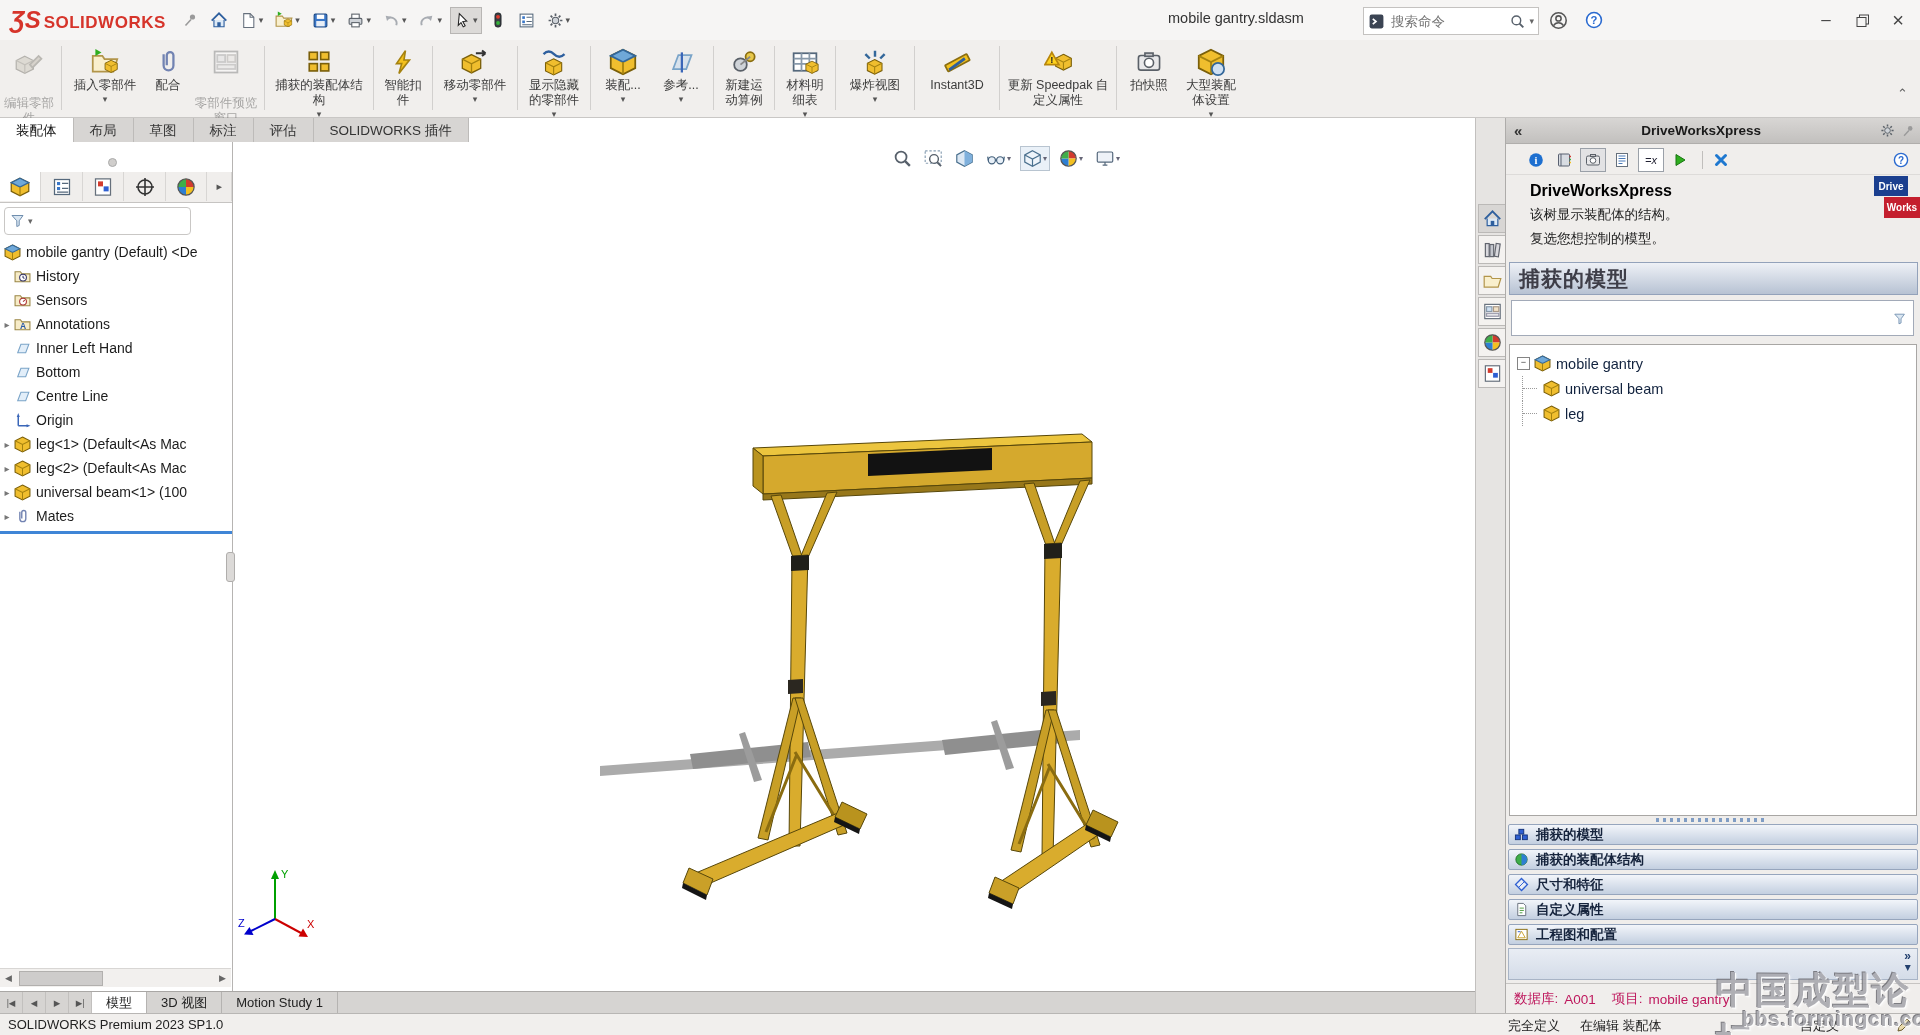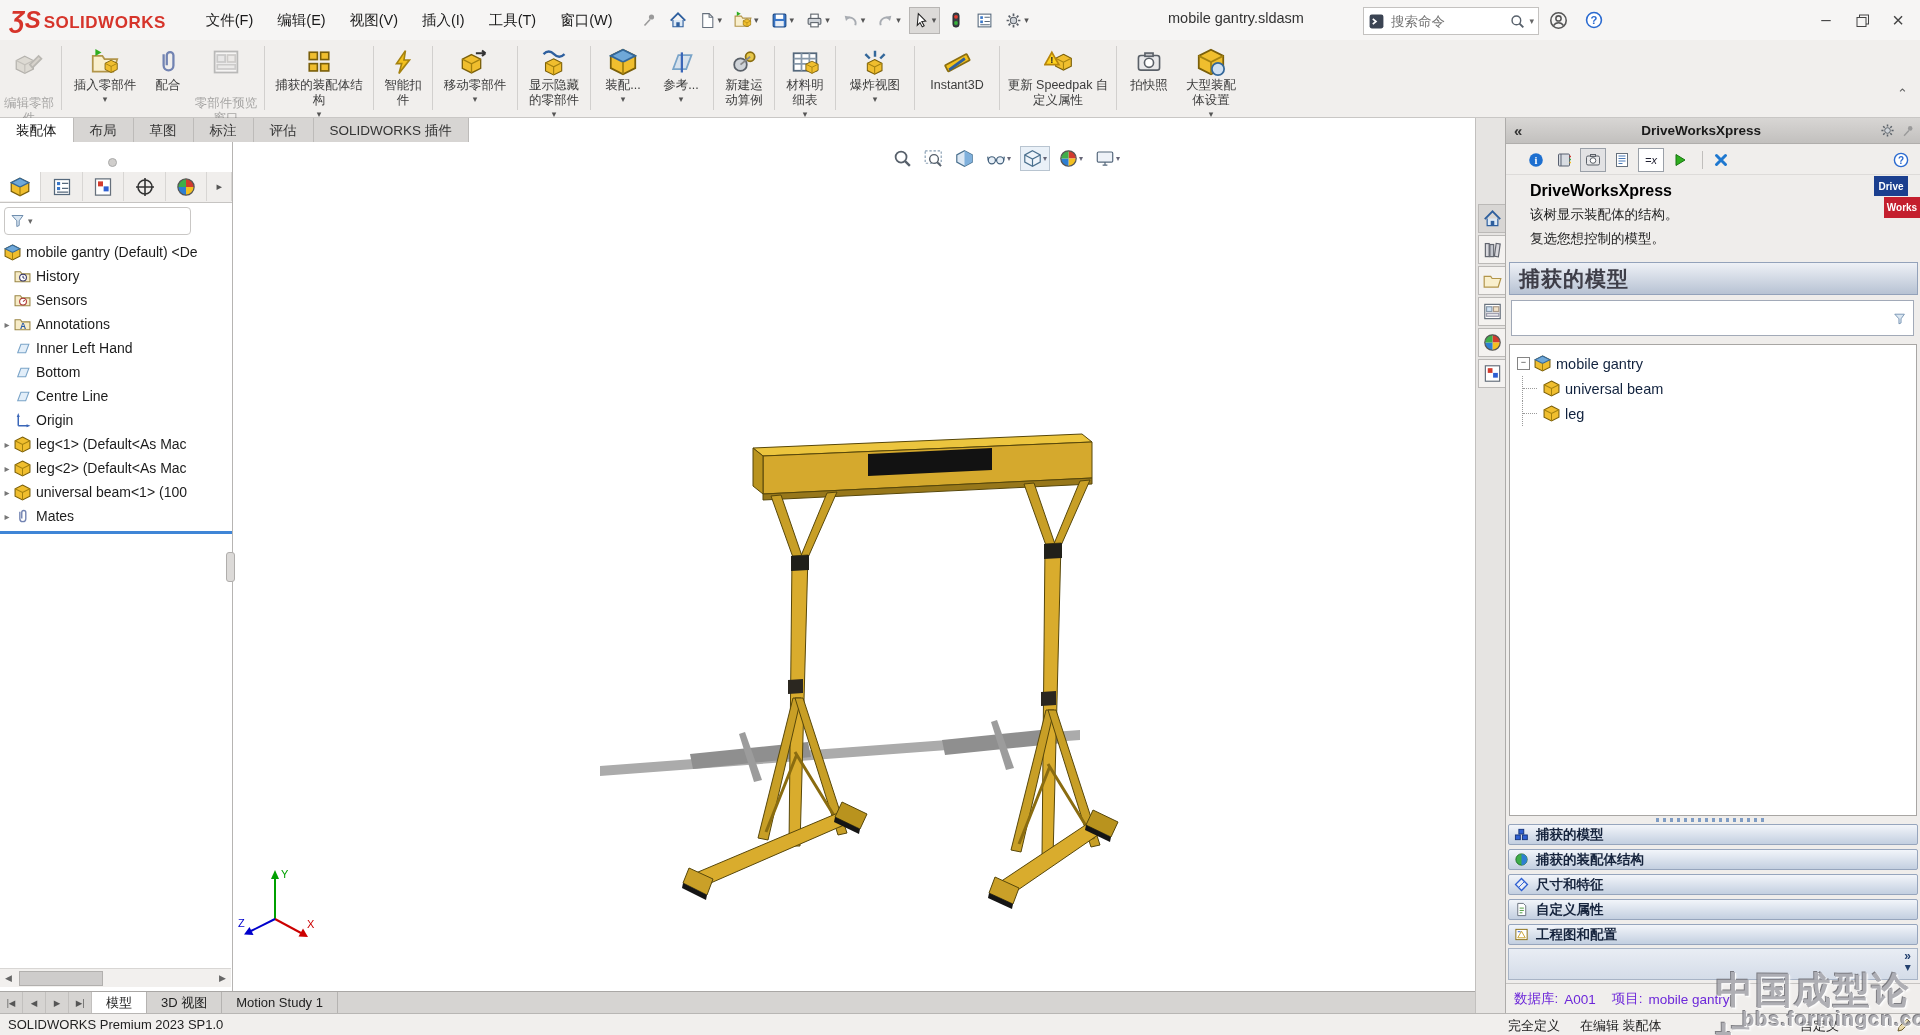--- a/index.html
+++ b/index.html
@@ -95,21 +95,21 @@
   .dwminus{width:11px;height:11px;border:1px solid #848484;background:#fff;font-size:9px;line-height:9px;text-align:center;color:#333;margin:0 4px 0 7px;flex:none;}
   .dwcon{width:20px;height:100%;flex:none;border-left:1px dotted #9a9a9a;margin-left:12px;position:relative;}
   .dwcon::after{content:"";position:absolute;left:0;top:12px;width:14px;border-top:1px dotted #9a9a9a;}
   .dwrow .tico{display:flex;margin-right:5px;}
   #dwsplit{position:absolute;left:150px;top:700px;width:110px;height:4px;background:repeating-linear-gradient(90deg,#7f9cc4 0 3px,transparent 3px 7px);}
   .acc{position:absolute;left:2px;width:410px;height:21px;background:linear-gradient(#f2f5fa,#c3cfe0);border:1px solid #96a5bd;border-radius:2px;display:flex;align-items:center;box-sizing:border-box;}
   .acc .tico{display:flex;margin:0 7px 0 5px;}
   .acc span{font-weight:bold;font-size:13.5px;color:#16243d;}
   #dwfoot{position:absolute;left:2px;top:830px;width:410px;height:32px;background:linear-gradient(#e9edf4,#d4dce8);border:1px solid #a8b4c6;box-sizing:border-box;}
   #dwfoot .gg{position:absolute;right:6px;top:2px;font-weight:bold;color:#23406e;font-size:12px;line-height:11px;text-align:center;}
-  #dwdb{position:absolute;left:0;top:865px;width:415px;height:30px;background:#f0eeec;border-top:1px solid #c6c4c2;display:flex;align-items:center;font-size:13.5px;color:#6d28d9;}
+  #dwdb{position:absolute;left:0;top:865px;width:415px;height:30px;background:#f0eeec;border-top:1px solid #c6c4c2;display:flex;align-items:center;font-size:13.5px;color:#be185d;}
   #dwdb b{font-weight:normal;}
   
   #statusbar{position:absolute;left:0;top:1013px;width:1920px;height:22px;background:#f1efed;border-top:1px solid #b8b6b4;font-size:13px;color:#222;}
   #statusbar .sl{position:absolute;left:8px;top:3px;}
   
   .wm{position:absolute;z-index:60;font-weight:bold;color:#a7a7ad;opacity:.88;
       text-shadow:1px 1px 0 #fff,-1px -1px 0 #6e6e74,2px 2px 2px rgba(255,255,255,.5);pointer-events:none;}
   #wm1{left:1716px;top:966px;font-size:37px;letter-spacing:2px;}
   #wm2{left:1742px;top:1008px;font-size:20px;letter-spacing:1px;}
 </style>
@@ -384,28 +384,20 @@
       </symbol>
   </defs>
 </svg>
 
 <div id="app">
 
   <div id="titlebar">
     <div class="brand">
       <span class="dS">ƷS</span>
       <span class="bt">SOLIDWORKS</span>
-    </div>
-    <div class="menus">
-      <span class="menu">文件(F)</span>
-      <span class="menu">编辑(E)</span>
-      <span class="menu">视图(V)</span>
-      <span class="menu">插入(I)</span>
-      <span class="menu">工具(T)</span>
-      <span class="menu">窗口(W)</span>
     </div>
     <div class="qbar">
       <span class="qbtn">
           <svg class="i" width="16" height="16">
             <use href="#s-pin"></use>
           </svg>
         </span>
       <span class="qbtn">
           <svg class="i" width="18" height="18">
             <use href="#s-home"></use>

